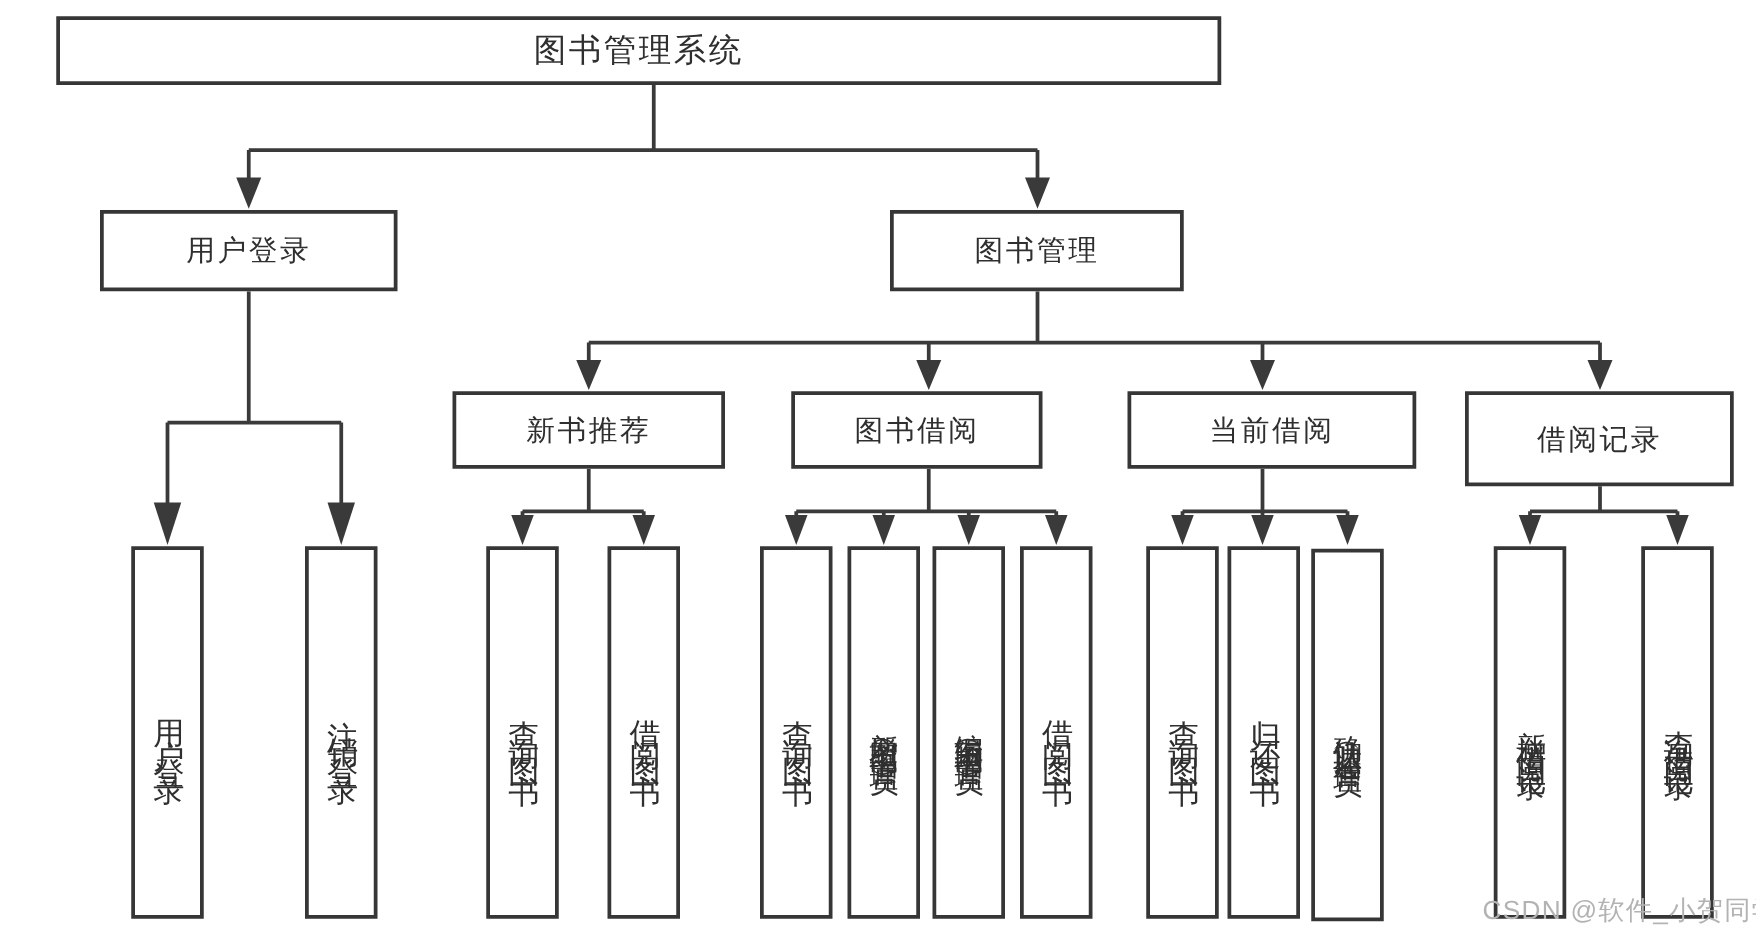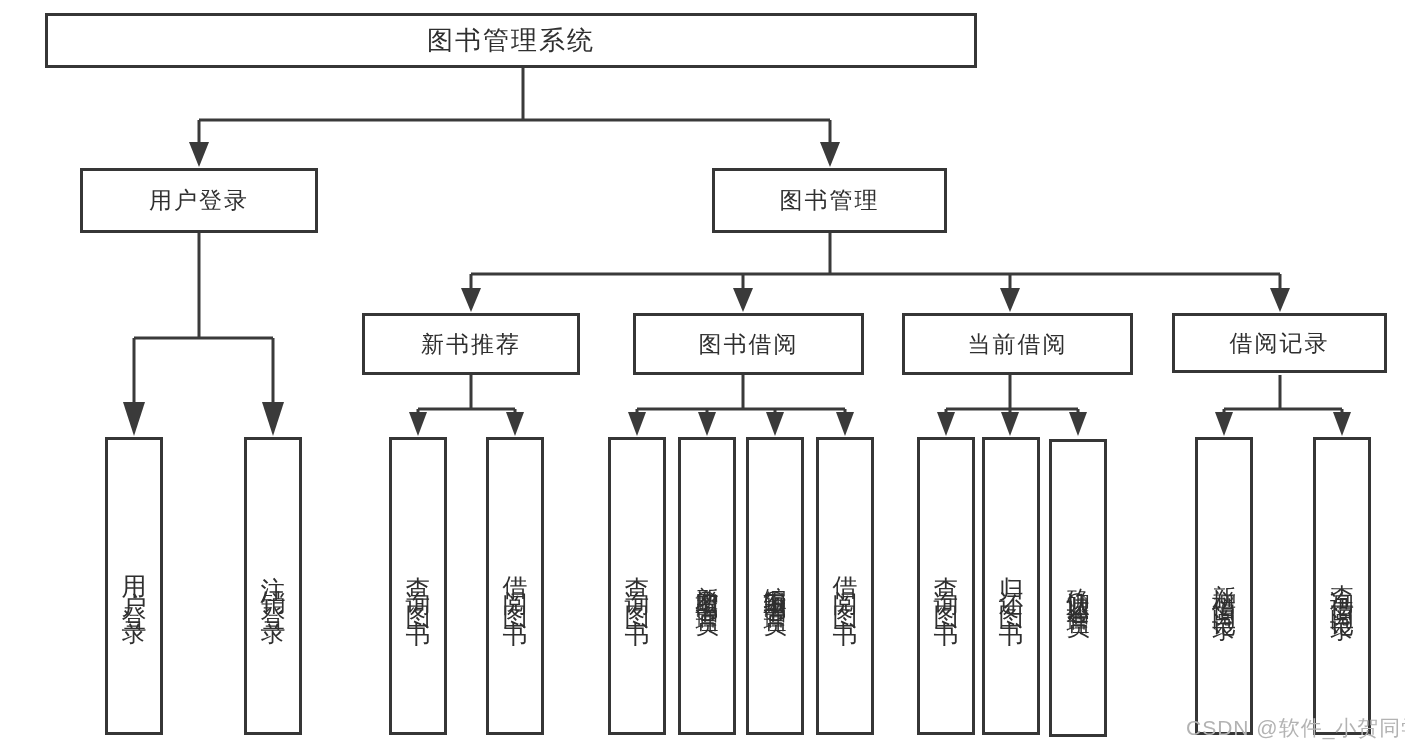--- a/index.html
+++ b/index.html
@@ -99,27 +99,27 @@
   <div class="box hbox" style="left:80px;top:168px;width:238px;height:65px;">
     <span>用户登录</span>
   </div>
   <div class="box hbox" style="left:362px;top:313px;width:218px;height:62px;">
     <span>新书推荐</span>
   </div>
 
   <div class="box hbox" style="left:712px;top:168px;width:235px;height:65px;">
     <span>图书管理</span>
   </div>
-  <div class="box hbox" style="left:633px;top:313px;width:231px;height:62px;">
+  <div class="box hbox" style="left:633px;top:313px;width:201px;height:62px;">
     <span>图书借阅</span>
   </div>
   <div class="box hbox" style="left:902px;top:313px;width:231px;height:62px;">
     <span>当前借阅</span>
   </div>
-  <div class="box hbox" style="left:1172px;top:313px;width:215px;height:60px;">
+  <div class="box hbox" style="left:1172px;top:313px;width:215px;height:76px;">
     <span>借阅记录</span>
   </div>
 
   <div class="box" style="left:105px;top:437px;width:58px;height:298px;">
     <span class="vtext">用户登录</span>
   </div>
   <div class="box" style="left:244px;top:437px;width:58px;height:298px;">
     <span class="vtext">注销登录</span>
   </div>
 

